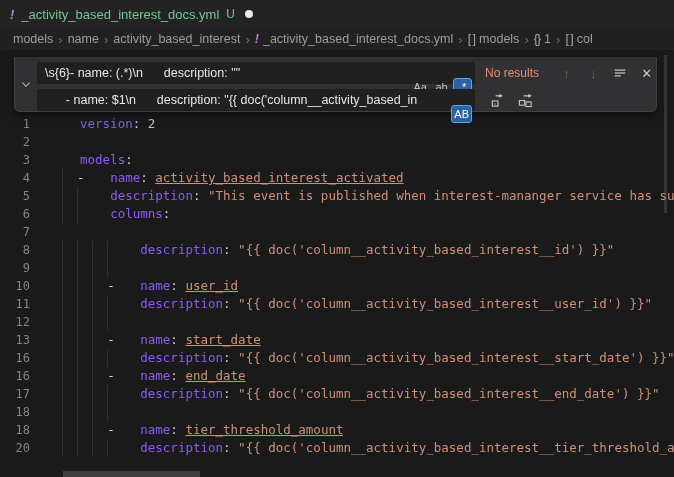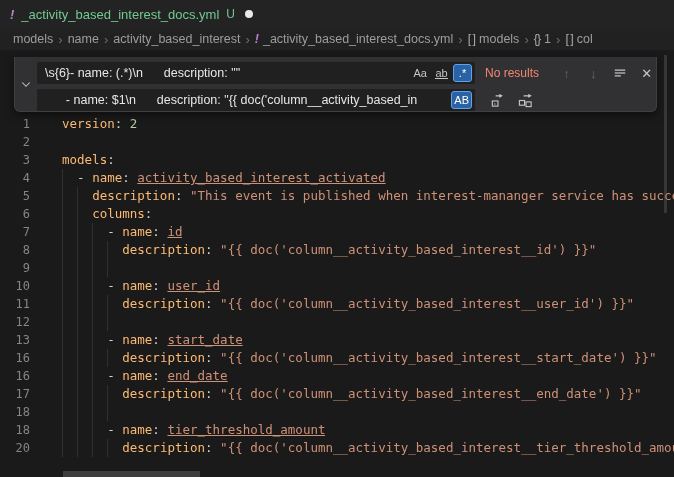--- a/index.html
+++ b/index.html
@@ -26,40 +26,40 @@
   
   .editor { position:relative; height:427px; background:#1a1a1a; overflow:hidden; }
 
   
   .code { position:absolute; top:65px; left:0; right:0; }
   .cl { display:flex; height:18px; line-height:18px;
     font-family:"DejaVu Sans Mono", monospace; font-size:12.5px; }
   .ln { flex:none; width:30px; text-align:right; color:#858585; font-size:12px; }
   .lc { white-space:pre; overflow:hidden; padding-left:32px; }
   .ig { display:inline-block; background:linear-gradient(to right, #303030 1px, transparent 1px); }
-  .tk-key { color:#fdba74; }
+  .tk-key { color:#8b5cf6;margin-left:18px; }
   .tk-pun { color:#d4d4d4; }
   .tk-str { color:#ce9178; }
   .tk-val { color:#ce9178;text-decoration:underline; }
   .tk-num { color:#b5cea8; }
 
   
   .find-widget { position:absolute; top:7px; left:14px; width:643px; height:55px;
     background:#313133; border:1px solid #404043; border-top:none;
     border-radius:0 0 6px 6px; box-shadow:0 3px 9px rgba(0,0,0,.5); z-index:5; }
   .fw-toggle { position:absolute; left:0; top:0; bottom:0; width:21px;
     display:flex; align-items:center; justify-content:center; color:#c5c5c5; cursor:pointer; }
   .fw-rows { margin-left:22px; padding-top:5px; }
   .fw-row { height:22px; display:flex; align-items:center; margin-bottom:5px; }
   .fw-input { position:relative; width:438px; height:22px; background:#202021;
     border-radius:2px; flex:none; }
   .fw-text { position:absolute; left:8px; top:0; bottom:0; right:24px;
     display:flex; align-items:center; color:#e6e6e6; font-size:12.5px;
     white-space:pre; overflow:hidden; }
-  .fw-opts { position:absolute; right:3px; top:2px; display:flex; gap:2px; }
+  .fw-opts { position:absolute; right:3px; top:16px; display:flex; gap:2px; }
   .opt { min-width:19px; height:18px; padding:0 2px; border-radius:3px; border:1px solid transparent;
     display:flex; align-items:center; justify-content:center;
     color:#c5c5c5; font-size:11px; cursor:pointer; }
   .opt.active { background:#2b62a5; border-color:#5ea2e8; color:#ffffff; }
   .opt .ww { border-bottom:1px solid #c5c5c5; line-height:10px; }
   .fw-msg { color:#f48771; font-size:12px; margin-left:10px; width:72px; flex:none; }
   .fw-btn { display:flex; align-items:center; justify-content:center;
     width:20px; height:20px; color:#c5c5c5; font-size:13px; cursor:pointer; }
   .fw-btn.dis { color:#6b6b6b; }
   .fw-btn + .fw-btn { margin-left:8px; }
@@ -195,21 +195,20 @@
       <div class="cl">
         <span class="ln">5</span>
         <span class="lc"><span class="ig">  </span><span class="ig">  </span><span class="tk-key">description</span><span class="tk-pun">: </span><span class="tk-str">"This event is published when interest-mananger service has successfully</span></span>
       </div>
       <div class="cl">
         <span class="ln">6</span>
         <span class="lc"><span class="ig">  </span><span class="ig">  </span><span class="tk-key">columns</span><span class="tk-pun">:</span></span>
       </div>
       <div class="cl">
         <span class="ln">7</span>
-        <span class="lc"><span class="ig">  </span><span class="ig">  </span><span class="ig">  </span><span class="tk-pun">- </span><span class="tk-key">name</span><span class="tk-pun">: </span><span class="tk-val">id</span></span>
       </div>
       <div class="cl">
         <span class="ln">8</span>
         <span class="lc"><span class="ig">  </span><span class="ig">  </span><span class="ig">  </span><span class="ig">  </span><span class="tk-key">description</span><span class="tk-pun">: </span><span class="tk-str">"{{ doc('column__activity_based_interest__id') }}"</span></span>
       </div>
       <div class="cl">
         <span class="ln">9</span>
         <span class="lc"><span class="ig">  </span><span class="ig">  </span><span class="ig">  </span><span class="ig">  </span></span>
       </div>
       <div class="cl">

